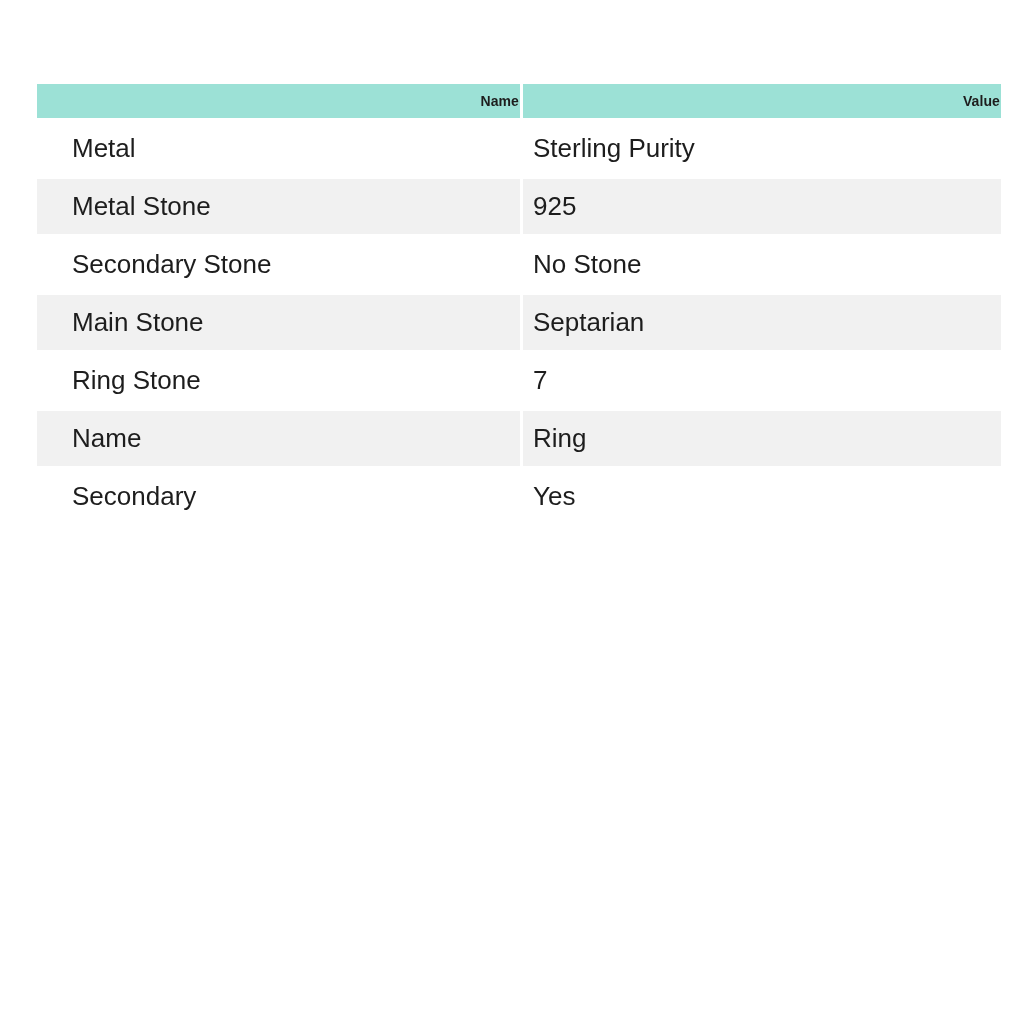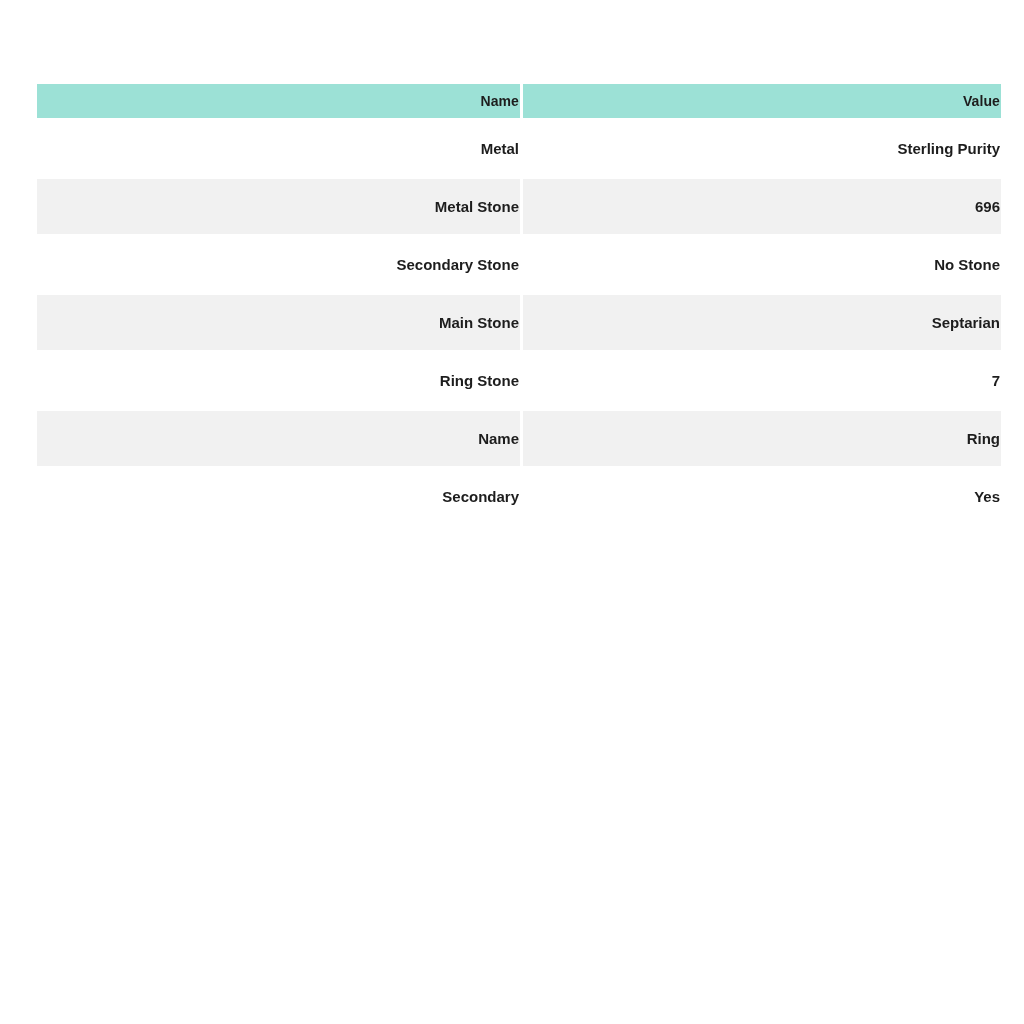--- a/index.html
+++ b/index.html
@@ -37,23 +37,23 @@
     font-weight: 600;
     text-align: right;
     vertical-align: middle;
     color: var(--text, #1d1d1d);
     letter-spacing: 0.1px;
   }
 
   td {
     background: var(--row-bg, #ffffff);
     height: 55px;
-    font-size: 15px;
-    font-weight: 700;
-    text-align: right;
+    font-size: 26px;
+    font-weight: 400;
+    text-align: left;
     vertical-align: middle;
     color: var(--text, #1d1d1d);
   }
 
   tbody tr:nth-child(even) td {
     background: var(--alt-row-bg, #f1f1f1);
   }
 
   .col-name {
     width: 486px;
@@ -76,21 +76,21 @@
         <th class="col-value">Value</th>
       </tr>
     </thead>
     <tbody id="table-body">
         <tr>
     <td class="col-name">Metal</td>
     <td class="col-value">Sterling Purity</td>
   </tr>
         <tr>
     <td class="col-name">Metal Stone</td>
-    <td class="col-value">696</td>
+    <td class="col-value">925</td>
   </tr>
         <tr>
     <td class="col-name">Secondary Stone</td>
     <td class="col-value">No Stone</td>
   </tr>
         <tr>
     <td class="col-name">Main Stone</td>
     <td class="col-value">Septarian</td>
   </tr>
         <tr>

